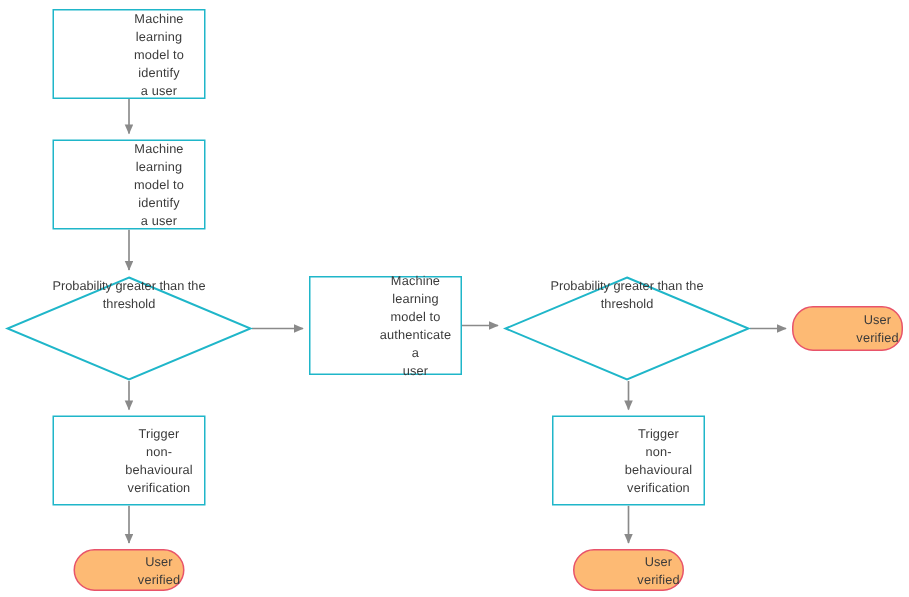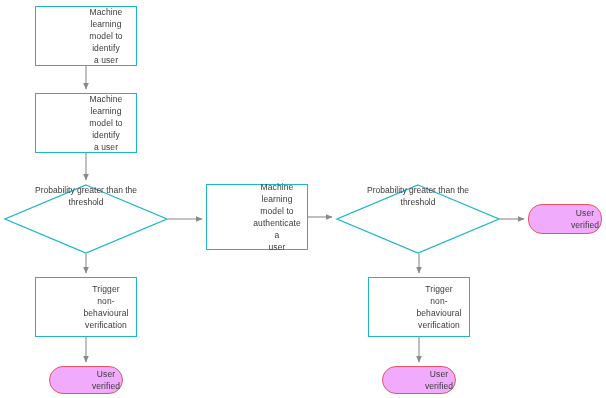--- a/index.html
+++ b/index.html
@@ -29,21 +29,21 @@
     line-height: 12px;
     letter-spacing: 0.1px;
     padding-left: 40px;
   }
   .rect {
     border: 1.3px solid #1fb6c9;
     background: #ffffff;
   }
   .pill {
     border: 1.3px solid #e8536a;
-    background: #f0abfc;
+    background: #fdba74;
     border-radius: 14px;
   }
   .diamond-wrap {
     position: absolute;
   }
   .diamond-wrap svg {
     position: absolute;
     left: 0;
     top: 0;
     overflow: visible;

